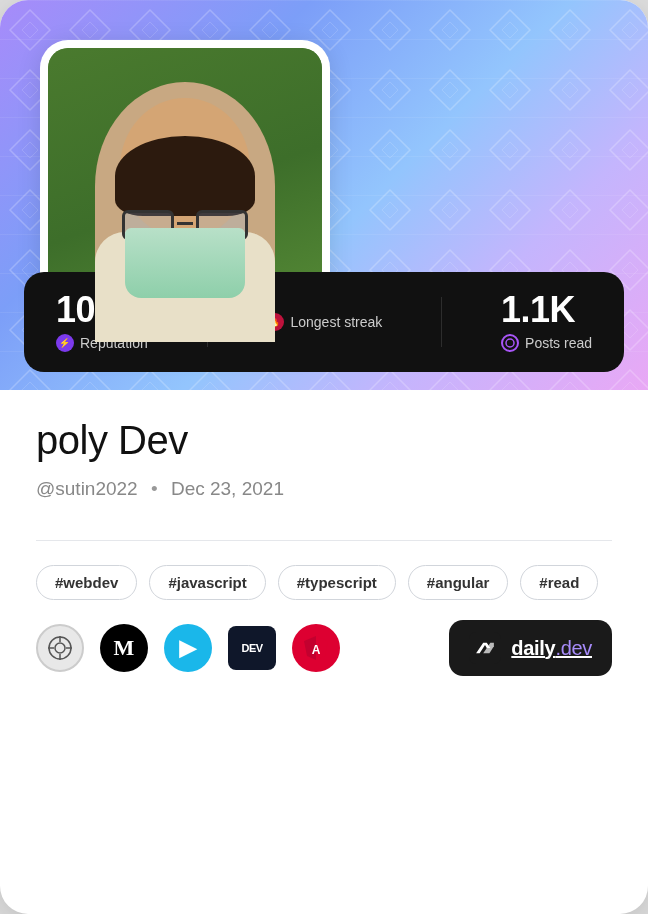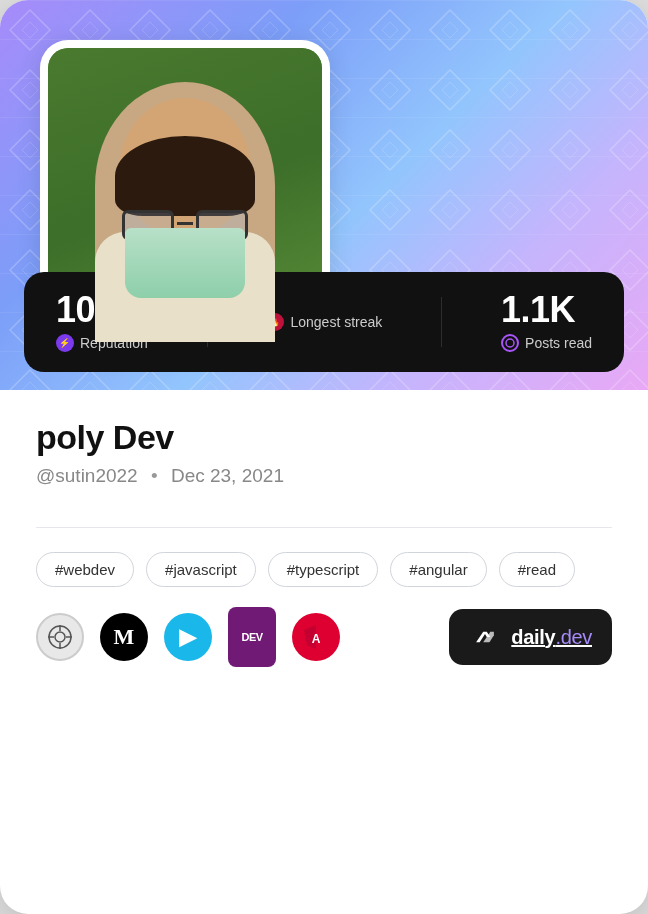--- a/index.html
+++ b/index.html
@@ -238,24 +238,24 @@
       height: 50px;
       background: rgba(255,255,255,0.12);
     }
 
     
     .card-content {
       padding: 28px 36px 32px;
     }
 
     .user-name {
-      font-size: 34px;
-      font-weight: 700;
+      font-size: 40px;
+      font-weight: 400;
       color: #111111;
-      margin-bottom: 8px;
+      margin-bottom: 15px;
       letter-spacing: -0.5px;
     }
 
     .user-meta {
       font-size: 19px;
       color: #999999;
       margin-bottom: 40px;
     }
 
     .user-meta .username {
@@ -283,21 +283,21 @@
       gap: 12px;
       margin-bottom: 16px;
     }
 
     .tag {
       border: 1.5px solid #d1d5db;
       border-radius: 999px;
       padding: 8px 18px;
       font-size: 15px;
       color: #333;
-      font-weight: 400;
+      font-weight: 700;
       background: #fff;
     }
 
     
     .social-row {
       display: flex;
       align-items: center;
       justify-content: space-between;
       margin-top: 20px;
     }
@@ -492,21 +492,21 @@
         </div>
 
         <div class="social-icon medium" style="border-radius:50%; width:48px; height:48px;">
           <span style="font-size:22px; font-family:Georgia,serif; font-weight:900;">M</span>
         </div>
 
         <div class="social-icon" style="background:#1ab7ea; color:white; font-size:22px;">
           ▶
         </div>
 
-        <div class="social-icon devto" style="border-radius:8px; width:48px; height:60px; background:#701a75; color:white; font-size:11px; font-weight:900; letter-spacing:-0.5px;">
+        <div class="social-icon devto" style="border-radius:8px; width:48px; height:44px; background:#0f172a; color:white; font-size:11px; font-weight:900; letter-spacing:-0.5px;">
           DEV
         </div>
 
         <div class="social-icon angular" style="background:#dd0031; border-radius:50%; width:48px; height:48px; color:white;">
           <svg width="28" height="28" viewBox="0 0 28 28">
             <polygon points="14,2 26,7 23,22 14,26 5,22 2,7" fill="#dd0031"></polygon>
             <polygon points="14,2 14,26 5,22 2,7" fill="#c3002f"></polygon>
             <text x="14" y="20" text-anchor="middle" fill="white" font-size="12" font-weight="900" font-family="Arial">A</text>
           </svg>
         </div>

